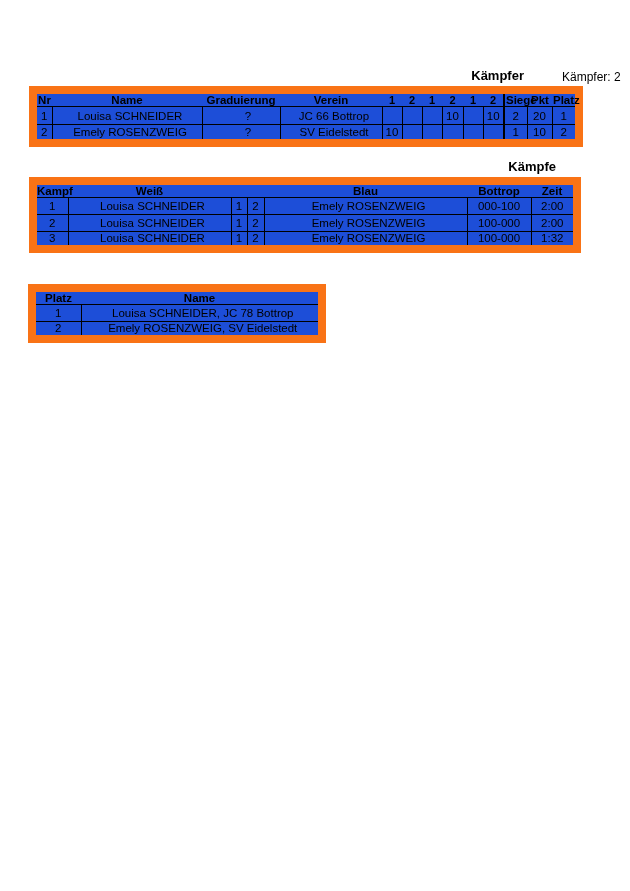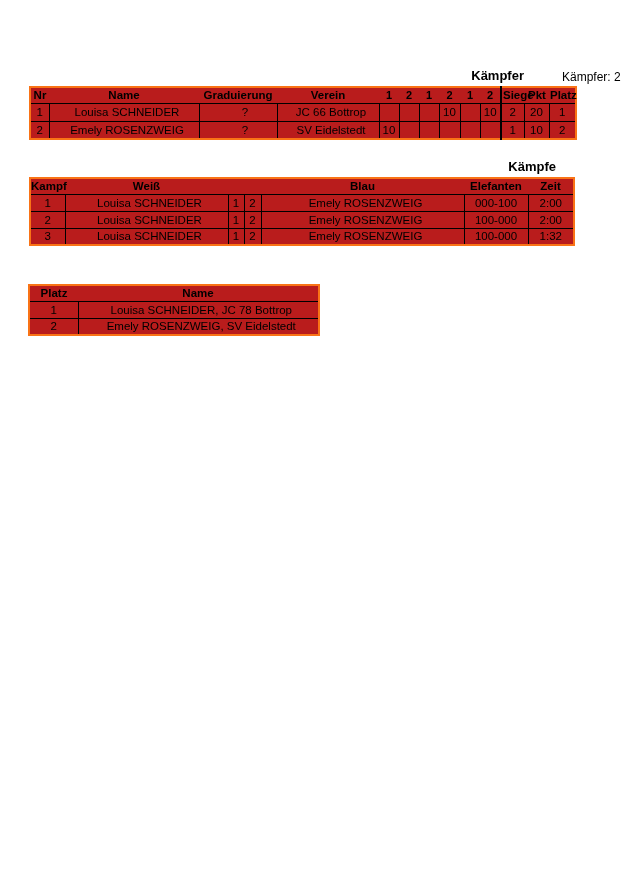--- a/index.html
+++ b/index.html
@@ -6,21 +6,21 @@
   .page{position:relative;width:630px;height:891px;background:#ffffff;color:#000;
         font-family:"Liberation Sans","DejaVu Sans",sans-serif;overflow:hidden;}
   .title{position:absolute;top:46px;left:0;width:630px;text-align:center;
          font-size:22px;font-weight:bold;letter-spacing:-0.5px;white-space:pre;}
   .sec-head{position:absolute;font-size:13px;font-weight:bold;text-align:right;white-space:pre;}
   #h-kaempfer{top:68px;left:0;width:524px;}
   #h-kaempfe{top:159px;left:2px;width:554px;}
   #h-ergebnisse{top:263px;left:0;width:346px;}
   .count{position:absolute;top:70px;left:545px;font-size:12px;margin-left:17px;}
   table.t{position:absolute;border-collapse:collapse;table-layout:fixed;
-          border:2px solid #f97316;background:#b91c1c;}
+          border:8px solid #f97316;background:#1d4ed8;}
   .t th,.t td{font-size:11.5px;padding:0;overflow:visible;white-space:nowrap;vertical-align:middle;}
   .t thead th{font-weight:bold;border:0 solid #000;border-bottom:1px solid #000;text-align:center;}
   .t thead tr{height:16px;}
   .t tbody td{border:1px solid #000;text-align:center;font-weight:normal;}
   #t1 tbody tr{height:18px;}
   #t2 tbody tr,#t3 tbody tr{height:17px;}
   td.l{text-align:left;padding-left:6px;}
   td.q{text-align:left;padding-left:14px;}
   th.divr{border-right:1px solid #000;}
   .thickl{border-left:2px solid #000 !important;}
@@ -119,21 +119,21 @@
         <col style="width:64px">
         <col style="width:46px">
     </colgroup>
     <thead>
       <tr>
         <th class="divr">Kampf</th>
         <th>Weiß</th>
         <th></th>
         <th></th>
         <th>Blau</th>
-        <th>Elefanten</th>
+        <th>Bottrop</th>
         <th>Zeit</th>
       </tr>
     </thead>
     <tbody>
       <tr>
         <td>1</td>
         <td class="l">Louisa SCHNEIDER</td>
         <td>1</td>
         <td>2</td>
         <td class="l b">Emely ROSENZWEIG</td>

